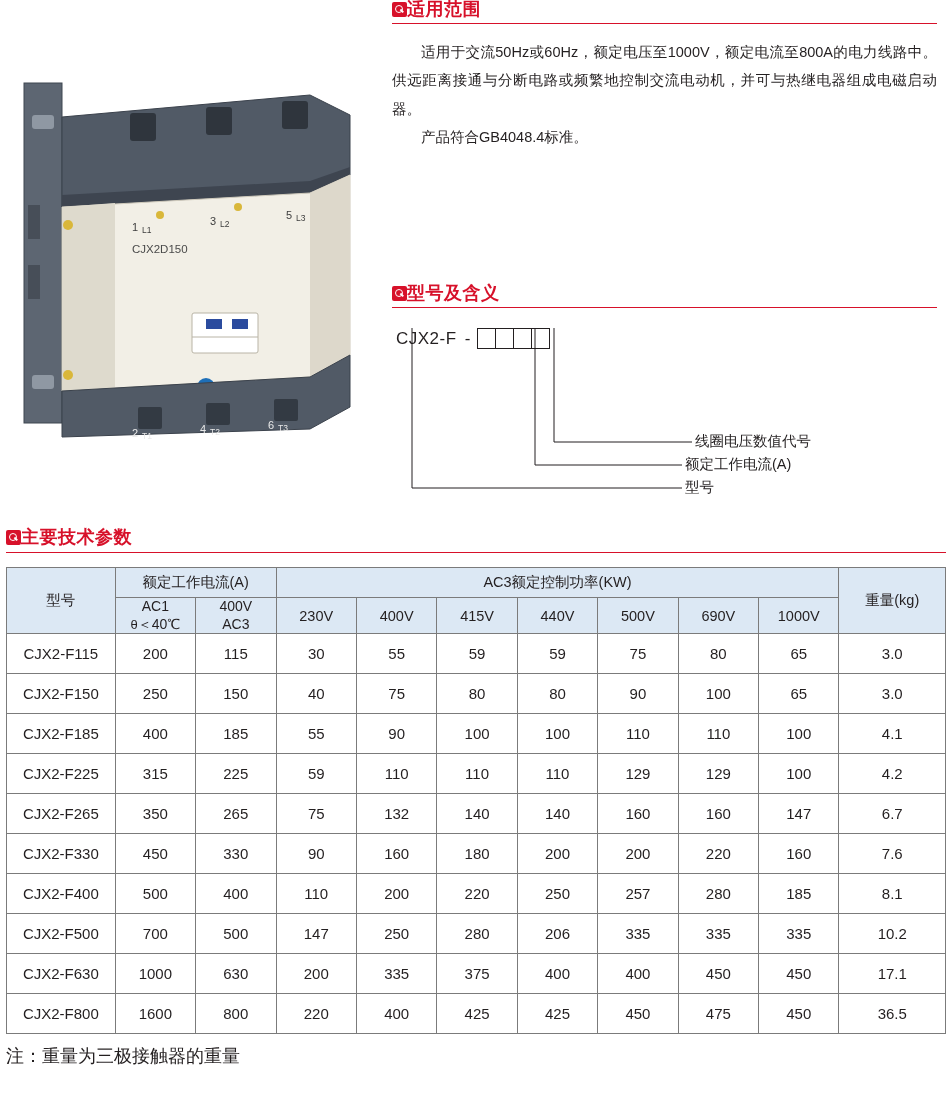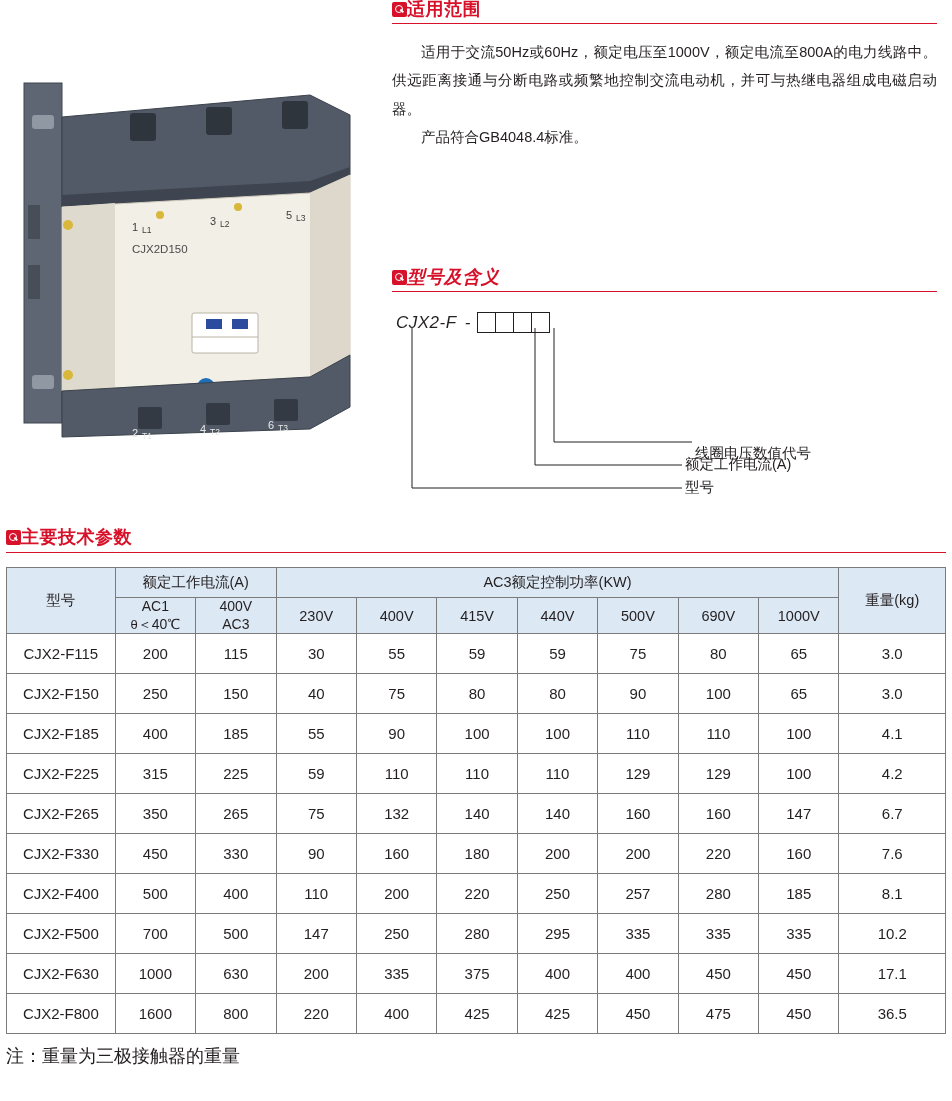--- a/index.html
+++ b/index.html
@@ -68,23 +68,22 @@
     text-align: justify;
     color: #231f20;
   }
   #scope-text p { margin: 0; }
   .indent { text-indent: 2em; }
 
   
   #model-block {
     position: absolute;
     left: 392px;
-    top: 268px;
+    top: 284px;
     width: 545px;
-    font-style: italic;
   }
   #model-code {
     margin-top: 20px;
     display: flex;
     align-items: center;
     gap: 6px;
     font-size: 17px;
     position: relative;
     padding-left: 4px;
   }
@@ -262,21 +261,21 @@
   </div>
 </div>
 
 <div id="leaders">
   <svg width="545" height="210" viewBox="0 0 545 210">
 
     <polyline points="162,18 162,132 300,132" fill="none" stroke="#231f20" stroke-width="1"></polyline>
     <polyline points="143,18 143,155 290,155" fill="none" stroke="#231f20" stroke-width="1"></polyline>
     <polyline points="20,18 20,178 290,178" fill="none" stroke="#231f20" stroke-width="1"></polyline>
   </svg>
-  <div class="lead-label" style="left:303px; top:134px;">线圈电压数值代号</div>
+  <div class="lead-label" style="left:303px; top:122px;">线圈电压数值代号</div>
   <div class="lead-label" style="left:293px; top:145px;">额定工作电流(A)</div>
   <div class="lead-label" style="left:293px; top:168px;">型号</div>
 </div>
 
 <div id="param-block">
   <div class="sec-head">
     <span class="sec-icon"></span>
     <span class="sec-title">主要技术参数</span>
   </div>
   <div id="param-rule"></div>
@@ -401,21 +400,21 @@
           <td>185</td>
           <td>8.1</td>
         </tr>
         <tr>
           <td class="model-cell">CJX2-F500</td>
           <td>700</td>
           <td>500</td>
           <td>147</td>
           <td>250</td>
           <td>280</td>
-          <td>295</td>
+          <td>206</td>
           <td>335</td>
           <td>335</td>
           <td>335</td>
           <td>10.2</td>
         </tr>
         <tr>
           <td class="model-cell">CJX2-F630</td>
           <td>1000</td>
           <td>630</td>
           <td>200</td>

